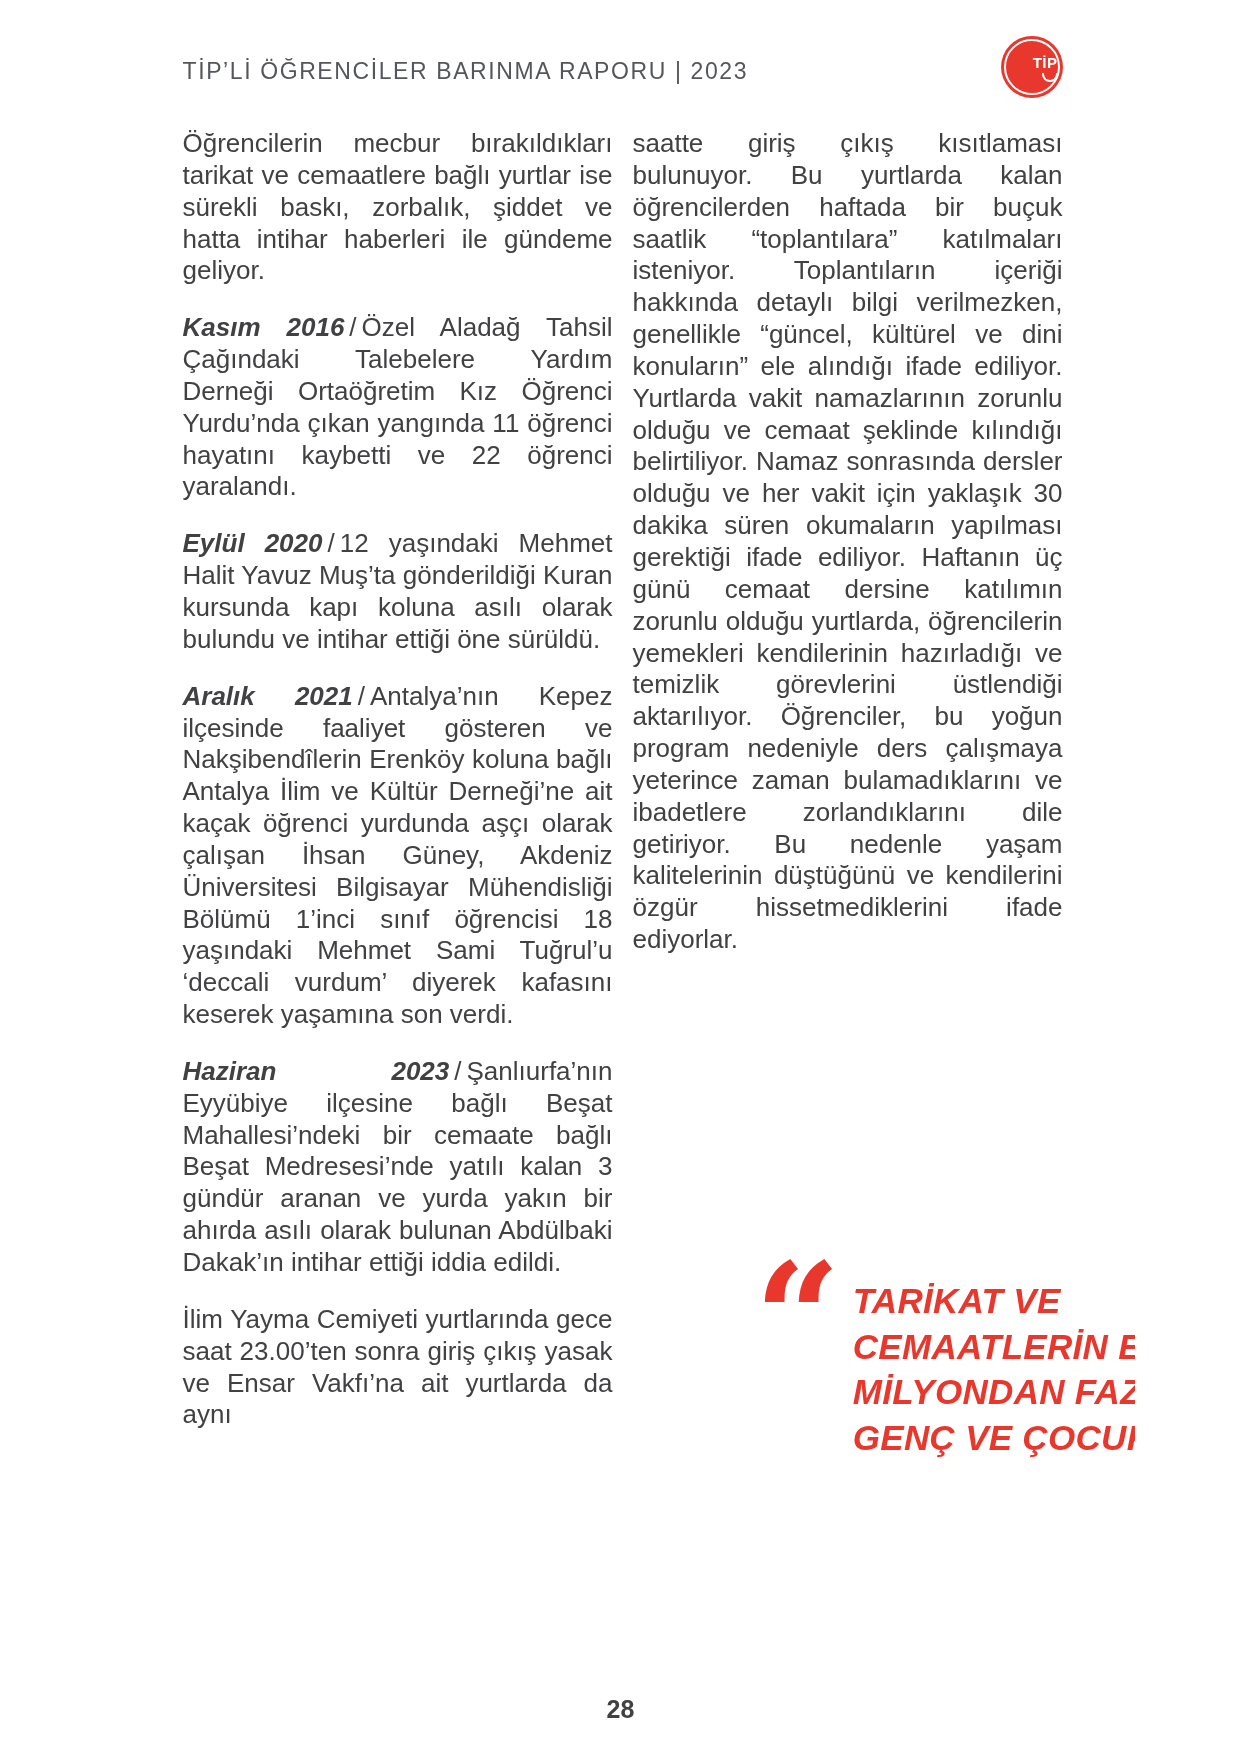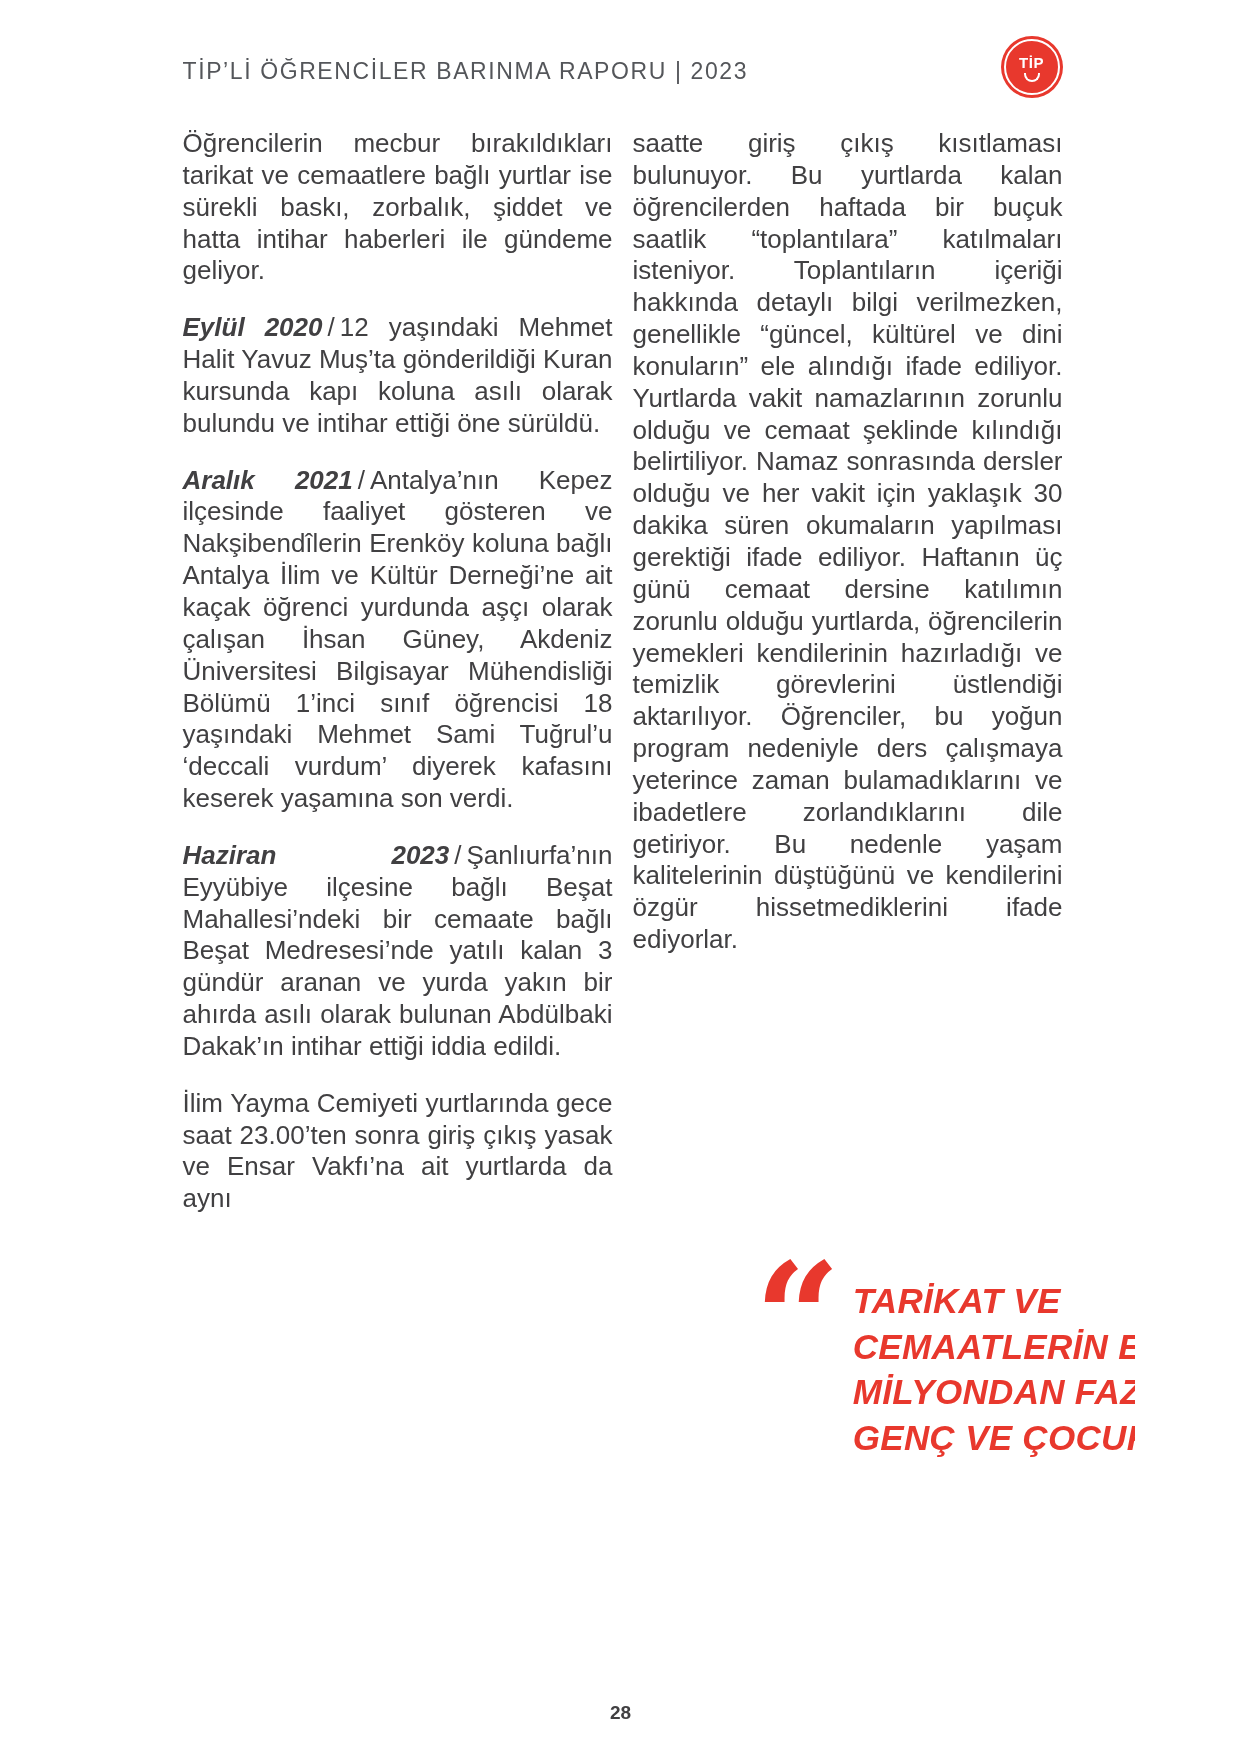--- a/index.html
+++ b/index.html
@@ -28,21 +28,21 @@
     position:relative;
     width:62px; height:62px;
     border-radius:50%;
     background:#e8382d;
     flex:0 0 auto;
   }
   .logo-inner {
     position:absolute; inset:3px;
     border:2px solid #ffffff;
     border-radius:50%;
-    display:flex; flex-direction:column; align-items:center; justify-content:center;
+    display:flex; flex-direction:column; align-items:flex-end; justify-content:center;
     color:#ffffff;
   }
   .logo-text { font-size:15px; font-weight:bold; letter-spacing:0.5px; line-height:1; margin-top:2px; }
   .logo-emblem {
     width:16px; height:9px;
     border:2px solid #ffffff; border-top:none;
     border-radius:0 0 16px 16px;
     margin-top:3px;
   }
 
@@ -86,21 +86,21 @@
     max-width:430px;
     font-style:italic;
   }
 
   
   .footer {
     position:absolute;
     left:0; right:0; bottom:30px;
     text-align:center;
   }
-  .page-number { font-size:19px; font-weight:bold; color:#414042; }
+  .page-number { font-size:25px; font-weight:bold; color:#414042; }
 </style>
 </head>
 <body>
 
 <div class="page">
 
   <div class="header">
     <div class="header-title">TİP’Lİ ÖĞRENCİLER BARINMA RAPORU | 2023</div>
     <div class="logo">
       <div class="logo-inner">
@@ -108,20 +108,23 @@
         <span class="logo-emblem"></span>
       </div>
     </div>
   </div>
 
   <div class="columns">
 
     <div class="col">
       <p class="para">Öğrencilerin mecbur bırakıldıkları tarikat ve cemaatlere bağlı yurtlar ise sürekli baskı, zorbalık, şiddet ve hatta intihar haberleri ile gündeme geliyor.</p>
 
+      <p class="para">
+        <span class="entry-date">Kasım 2016</span><span class="entry-sep">/</span><span>Özel Aladağ Tahsil Çağındaki Talebelere Yardım Derneği Ortaöğretim Kız Öğrenci Yurdu’nda çıkan yangında 11 öğrenci hayatını kaybetti ve 22 öğrenci yaralandı.</span>
+      </p>
 
       <p class="para">
         <span class="entry-date">Eylül 2020</span><span class="entry-sep">/</span><span>12 yaşındaki Mehmet Halit Yavuz Muş’ta gönderildiği Kuran kursunda kapı koluna asılı olarak bulundu ve intihar ettiği öne sürüldü.</span>
       </p>
 
       <p class="para">
         <span class="entry-date">Aralık 2021</span><span class="entry-sep">/</span><span>Antalya’nın Kepez ilçesinde faaliyet gösteren ve Nakşibendîlerin Erenköy koluna bağlı Antalya İlim ve Kültür Derneği’ne ait kaçak öğrenci yurdunda aşçı olarak çalışan İhsan Güney, Akdeniz Üniversitesi Bilgisayar Mühendisliği Bölümü 1’inci sınıf öğrencisi 18 yaşındaki Mehmet Sami Tuğrul’u ‘deccali vurdum’ diyerek kafasını keserek yaşamına son verdi.</span>
       </p>
 
 

